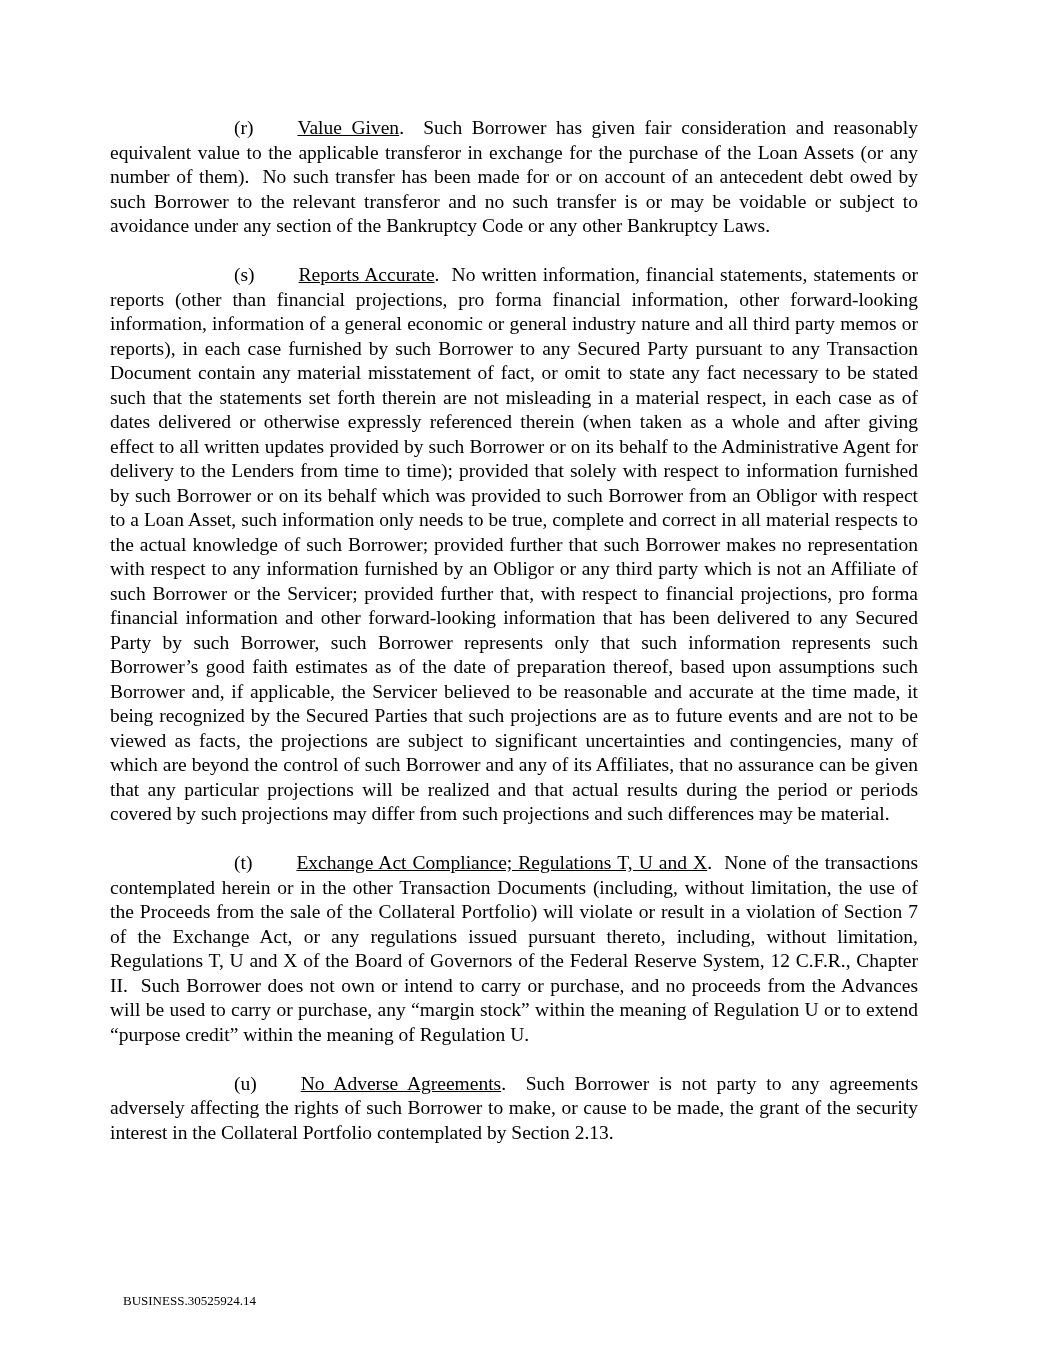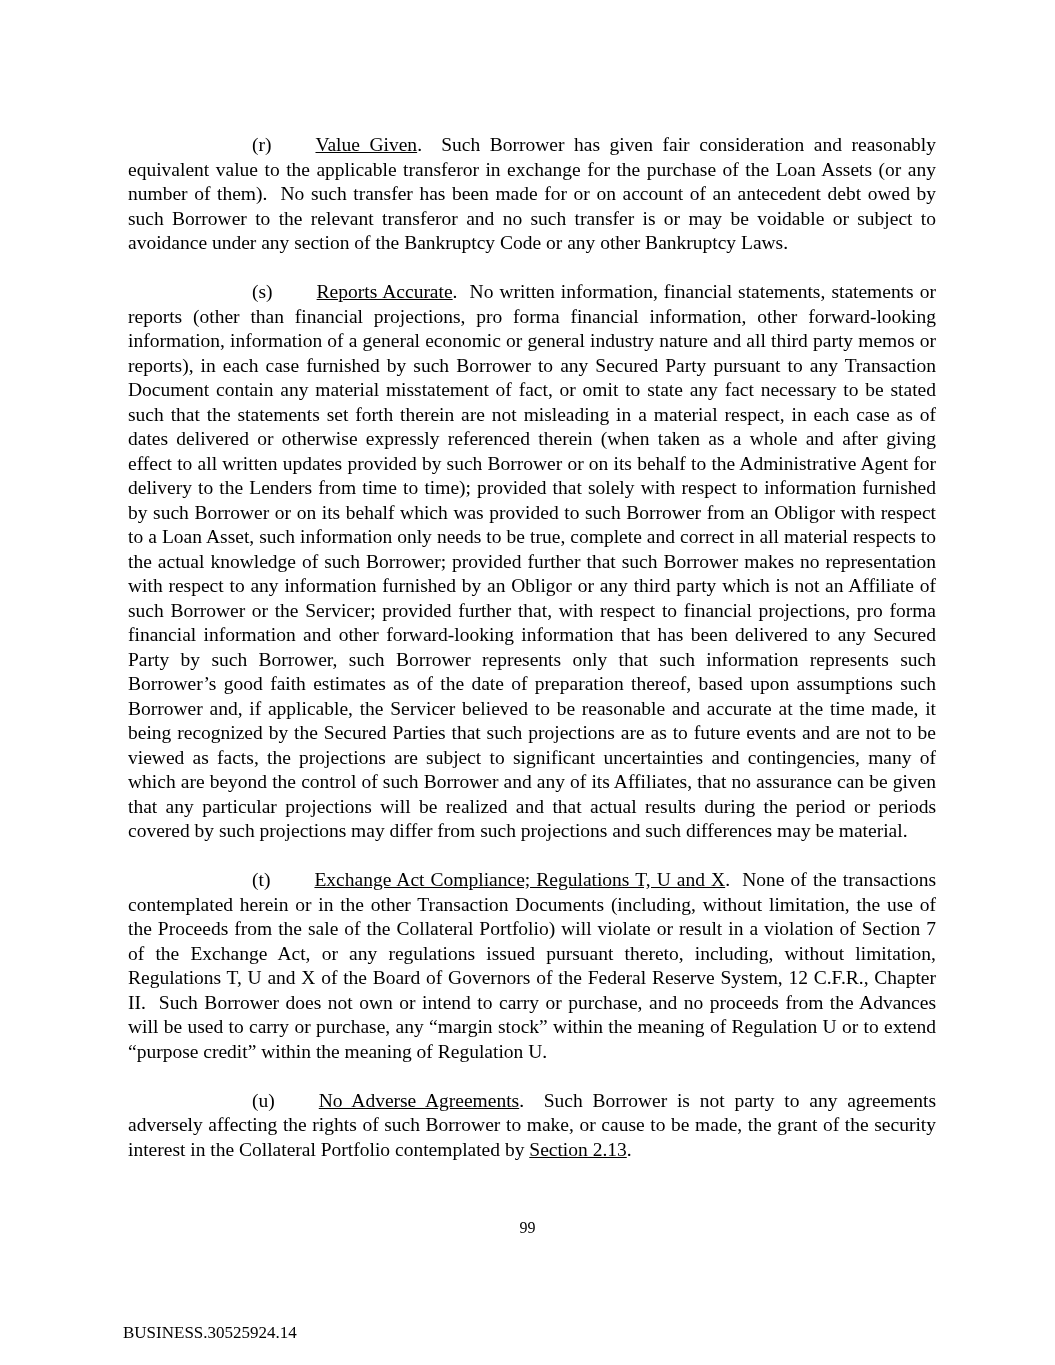--- a/index.html
+++ b/index.html
@@ -17,62 +17,60 @@
   }
   .page {
     position: absolute;
     left: 0; top: 0;
     width: 1055px;
     height: 1365px;
     background: #ffffff;
   }
   .content {
     position: absolute;
-    left: 128px;
+    left: 110px;
     top: 116px;
     width: 808px;
-    margin-top: 17px;
   }
   .para {
     margin: 0 0 24.5px 0;
     text-align: justify;
     text-indent: 124px;
     font-size: 19.5px;
     line-height: 24.5px;
   }
   .para:last-child { margin-bottom: 0; }
   .tab {
     display: inline-block;
     width: 44px;
   }
   .heading { text-decoration: underline; }
   .seg-i { }
-  .seg-u { text-decoration: underline; }
+  .seg-u { }
   .page-number {
     position: absolute;
     top: 1218px;
     left: 0;
     width: 1055px;
     text-align: center;
     font-size: 16px;
     line-height: 20px;
   }
   .doc-id {
     position: absolute;
-    top: 1324px;
+    top: 1292px;
     left: 123px;
-    font-size: 17px;
+    font-size: 13px;
     line-height: 17px;
   }
 </style>
 </head>
 <body>
 
 <div class="page">
   <div class="content" id="doc-body">
       <p class="para"><span>(r)</span><span class="tab"></span><span class="heading">Value Given</span><span class="seg-n">.&nbsp; Such Borrower has given fair consideration and reasonably equivalent value to the applicable transferor in exchange for the purchase of the Loan Assets (or any number of them).&nbsp; No such transfer has been made for or on account of an antecedent debt owed by such Borrower to the relevant transferor and no such transfer is or may be voidable or subject to avoidance under any section of the Bankruptcy Code or any other Bankruptcy Laws.</span></p>
       <p class="para"><span>(s)</span><span class="tab"></span><span class="heading">Reports Accurate</span><span class="seg-n">.&nbsp; No written information, financial statements, statements or reports (other than financial projections, pro forma financial information, other forward-looking information, information of a general economic or general industry nature and all third party memos or reports), in each case furnished by such Borrower to any Secured Party pursuant to any Transaction Document contain any material misstatement of fact, or omit to state any fact necessary to be stated such that the statements set forth therein are not misleading in a material respect, in each case as of dates delivered or otherwise expressly referenced therein (when taken as a whole and after giving effect to all written updates provided by such Borrower or on its behalf to the Administrative Agent for delivery to the Lenders from time to time); </span><span class="seg-i">provided</span><span class="seg-n"> that solely with respect to information furnished by such Borrower or on its behalf which was provided to such Borrower from an Obligor with respect to a Loan Asset, such information only needs to be true, complete and correct in all material respects to the actual knowledge of such Borrower; </span><span class="seg-i">provided further</span><span class="seg-n"> that such Borrower makes no representation with respect to any information furnished by an Obligor or any third party which is not an Affiliate of such Borrower or the Servicer; </span><span class="seg-i">provided further</span><span class="seg-n"> that, with respect to financial projections, pro forma financial information and other forward-looking information that has been delivered to any Secured Party by such Borrower, such Borrower represents only that such information represents such Borrower’s good faith estimates as of the date of preparation thereof, based upon assumptions such Borrower and, if applicable, the Servicer believed to be reasonable and accurate at the time made, it being recognized by the Secured Parties that such projections are as to future events and are not to be viewed as facts, the projections are subject to significant uncertainties and contingencies, many of which are beyond the control of such Borrower and any of its Affiliates, that no assurance can be given that any particular projections will be realized and that actual results during the period or periods covered by such projections may differ from such projections and such differences may be material.</span></p>
       <p class="para"><span>(t)</span><span class="tab"></span><span class="heading">Exchange Act Compliance; Regulations T, U and X</span><span class="seg-n">.&nbsp; None of the transactions contemplated herein or in the other Transaction Documents (including, without limitation, the use of the Proceeds from the sale of the Collateral Portfolio) will violate or result in a violation of Section 7 of the Exchange Act, or any regulations issued pursuant thereto, including, without limitation, Regulations T, U and X of the Board of Governors of the Federal Reserve System, 12 C.F.R., Chapter II.&nbsp; Such Borrower does not own or intend to carry or purchase, and no proceeds from the Advances will be used to carry or purchase, any “margin stock” within the meaning of Regulation U or to extend “purpose credit” within the meaning of Regulation U.</span></p>
       <p class="para"><span>(u)</span><span class="tab"></span><span class="heading">No Adverse Agreements</span><span class="seg-n">.&nbsp; Such Borrower is not party to any agreements adversely affecting the rights of such Borrower to make, or cause to be made, the grant of the security interest in the Collateral Portfolio contemplated by </span><span class="seg-u">Section 2.13</span><span class="seg-n">.</span></p>
     </div>
-  <div class="page-number">99</div>
   <div class="doc-id">BUSINESS.30525924.14</div>
 </div>
 
 </body></html>

